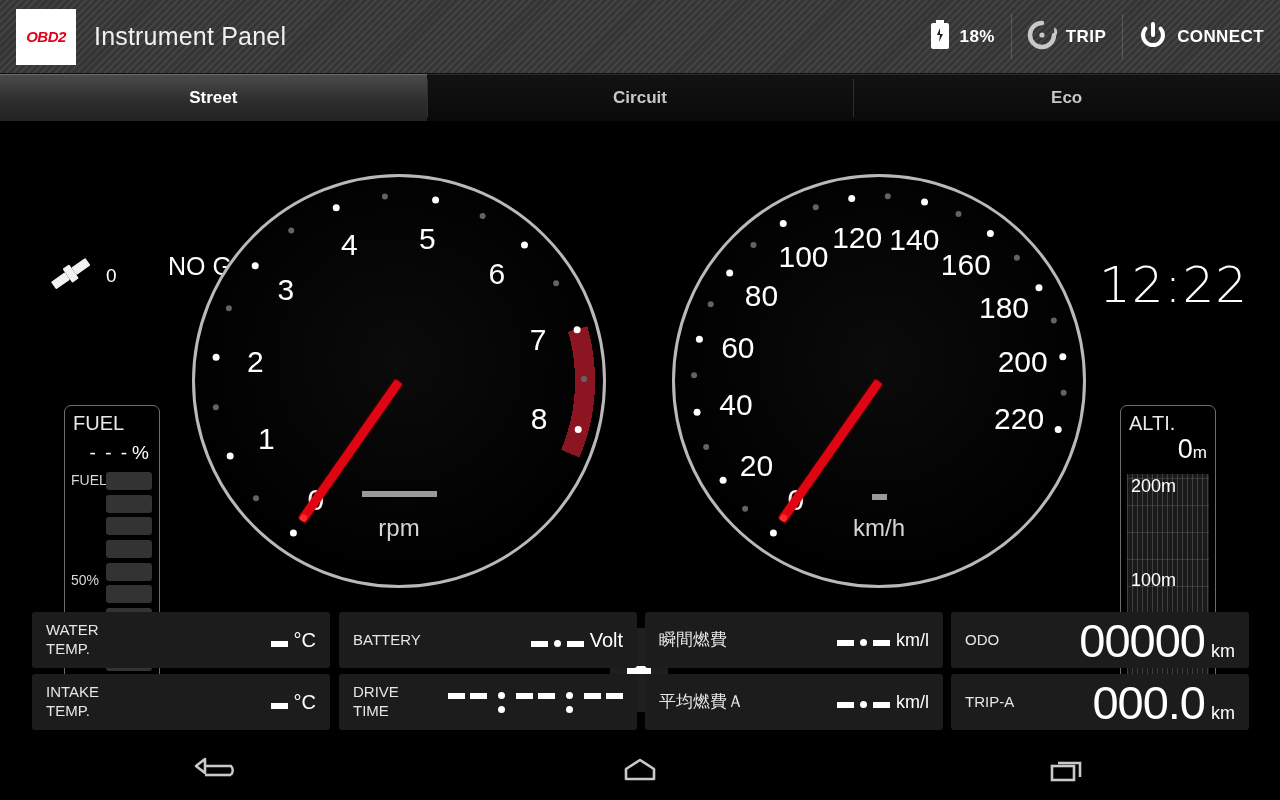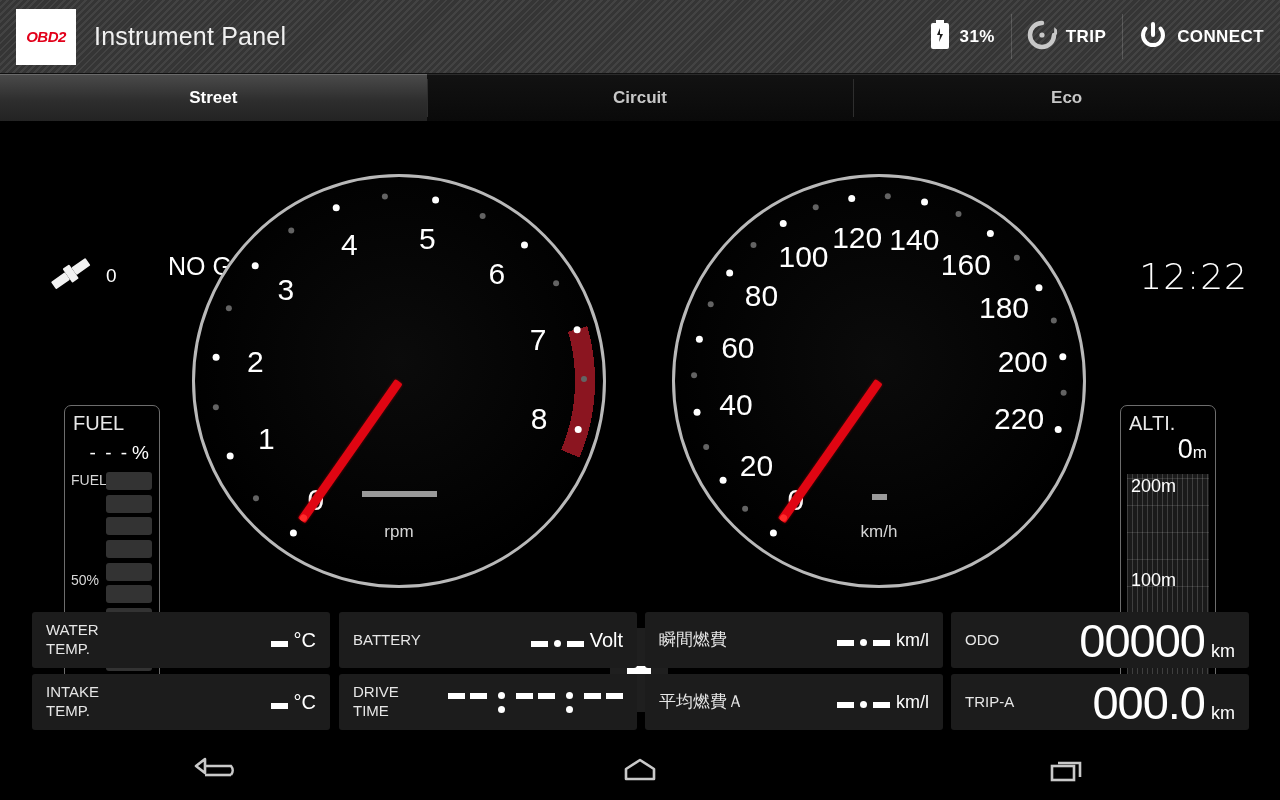--- a/index.html
+++ b/index.html
@@ -69,21 +69,21 @@
   }
 
   
   .dash { position: absolute; left: 0; top: 122px; width: 1280px; height: 490px; background: #000; }
 
   .gps { position: absolute; left: 46px; top: 132px; display: flex; align-items: center; gap: 10px; }
   .gps-count { color: #fff; font-size: 19px; }
   .nogps { position: absolute; left: 168px; top: 130px; color: #ffffff; font-size: 25px; }
   .clock {
     position: absolute; right: 32px; top: 134px;
-    color: #ffffff; font-size: 36px; font-weight: 300; letter-spacing: 1px;
+    color: #ffffff; font-size: 50px; font-weight: 300; letter-spacing: 1px;
     font-family: "DejaVu Sans", sans-serif;
   }
 
   
   .side-panel {
     position: absolute; border: 1px solid #6d6d6d; border-radius: 7px;
     background: #000; overflow: hidden;
   }
   .fuel-panel { left: 64px; top: 283px; width: 96px; height: 297px; }
   .alti-panel { left: 1120px; top: 283px; width: 96px; height: 297px; }
@@ -130,21 +130,21 @@
     position: absolute; width: 7px; height: 7px; border-radius: 50%;
     background: #ffffff; left: -3.5px; top: -3.5px;
   }
   .gauge-tick.minor i { width: 6px; height: 6px; left: -3px; top: -3px; background: #636363; }
   .gauge-num {
     position: absolute; color: #ffffff; font-size: 30px;
     transform: translate(-50%, -50%); white-space: nowrap;
   }
   .gauge-unit {
     position: absolute; left: 0; right: 0; bottom: 46px; text-align: center;
-    color: #d5d5d5; font-size: 17px;
+    color: #d5d5d5; font-size: 24px;
   }
   .needle {
     position: absolute; left: 50%; top: 50%;
     width: 170px; height: 9px; background: #e00512;
     border-radius: 2px; transform-origin: 100% 50%;
     margin-left: -170px; margin-top: -4.5px;
     box-shadow: 0 0 3px rgba(220,0,0,0.5);
   }
   .needle::after {
     content: ""; position: absolute; left: 0; top: 1px;
@@ -210,21 +210,21 @@
 
     <div class="hdr-right">
       <div class="hdr-btn">
         <span>
           <svg width="22" height="30" viewBox="0 0 22 30">
             <rect x="7" y="0" width="8" height="4" fill="#fff"></rect>
             <rect x="2" y="3" width="18" height="26" rx="2" fill="#fff"></rect>
             <path d="M11 8 L8 15 h3 l-1 7 4-8 h-3 z" fill="#1d1d1d"></path>
           </svg>
         </span>
-        <span class="hdr-label pct">31%</span>
+        <span class="hdr-label pct">18%</span>
       </div>
 
       <div class="hdr-btn">
         <span>
           <svg width="30" height="30" viewBox="0 0 30 30">
             <path d="M15 3 a12 12 0 1 0 12 12" stroke="#c8c8c8" stroke-width="4.5" fill="none" stroke-linecap="round"></path>
             <path d="M27 15 l-5 -6 l10 0 z" fill="#c8c8c8" transform="rotate(42 27 15)"></path>
             <circle cx="15" cy="15" r="2.6" fill="#c8c8c8"></circle>
           </svg>
         </span>

